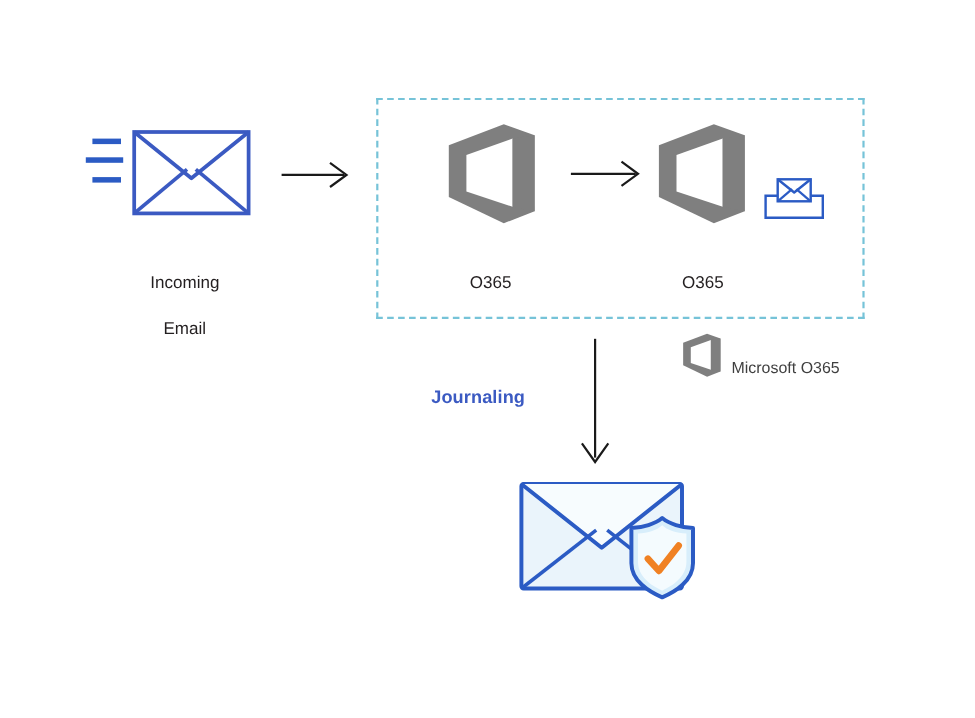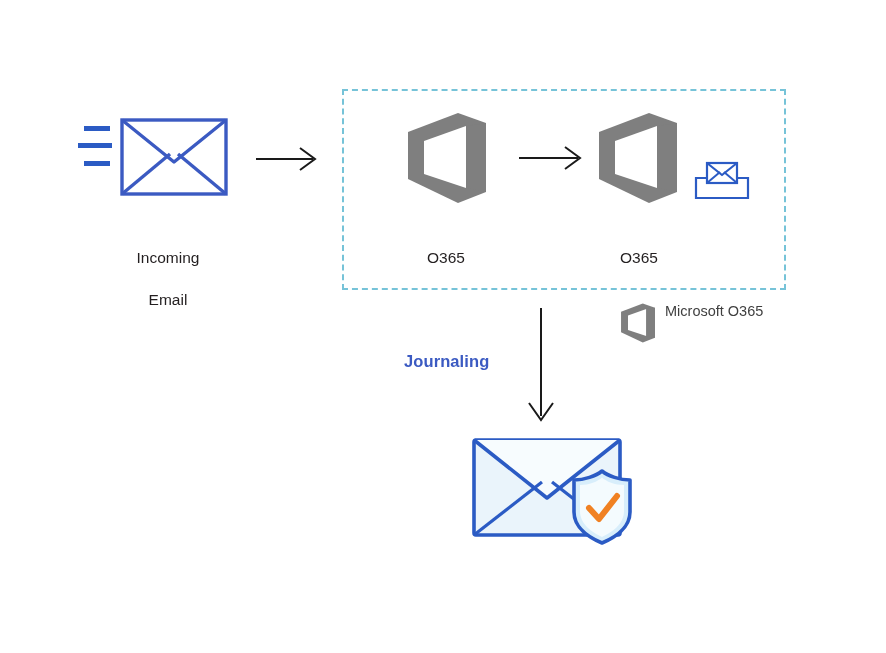--- a/index.html
+++ b/index.html
@@ -38,36 +38,36 @@
     width: 444px;
     height: 201px;
     border: 2px dashed #76c3d8;
     box-sizing: border-box;
     background: transparent;
   }
 
   
   #journaling-label {
     position: absolute;
-    left: 404px;
+    left: 392px;
     top: 352px;
     font-size: 16.5px;
     font-weight: bold;
     color: #3b5ac2;
     font-family: "Liberation Sans", sans-serif;
     letter-spacing: 0.1px;
   }
 
   
   #legend {
     position: absolute;
     left: 620px;
     top: 303px;
     display: flex;
-    align-items: flex-start;
+    align-items: flex-end;
     gap: 9px;
   }
   #legend-text {
     font-size: 14.5px;
     color: #3f3f3f;
     font-family: "Liberation Sans", sans-serif;
     white-space: nowrap;
   }
 
   svg { display: block; overflow: visible; }

